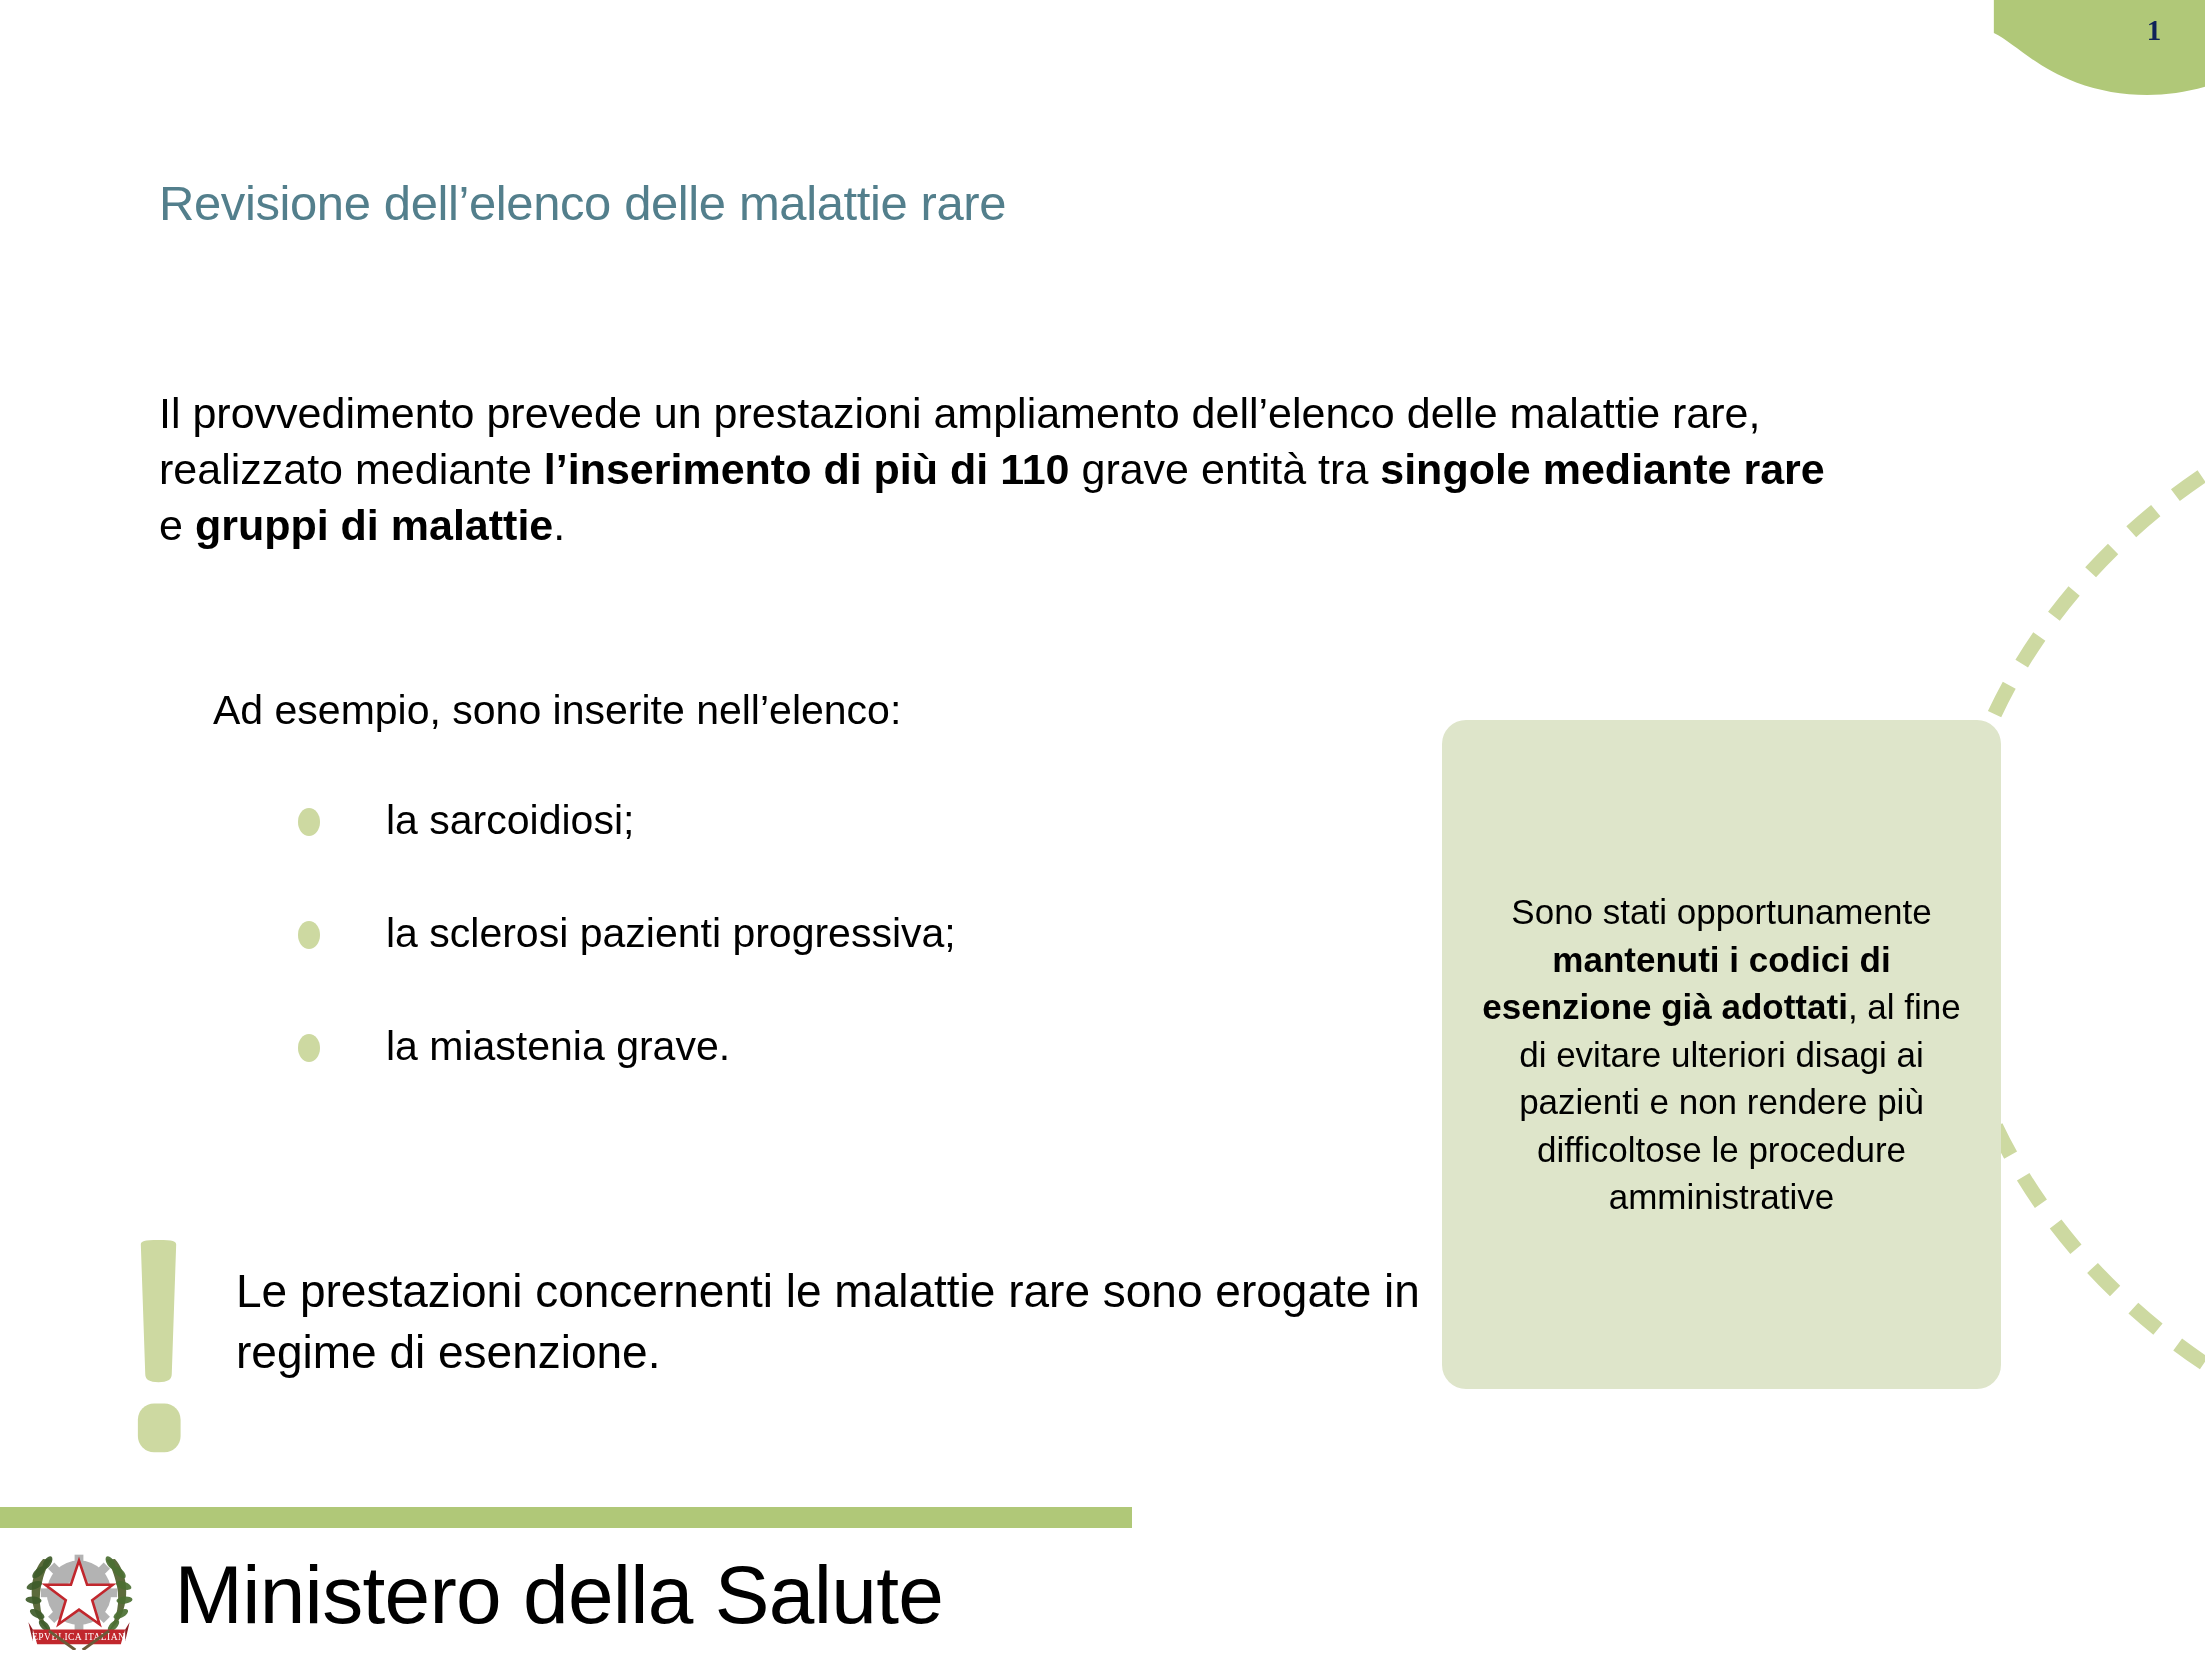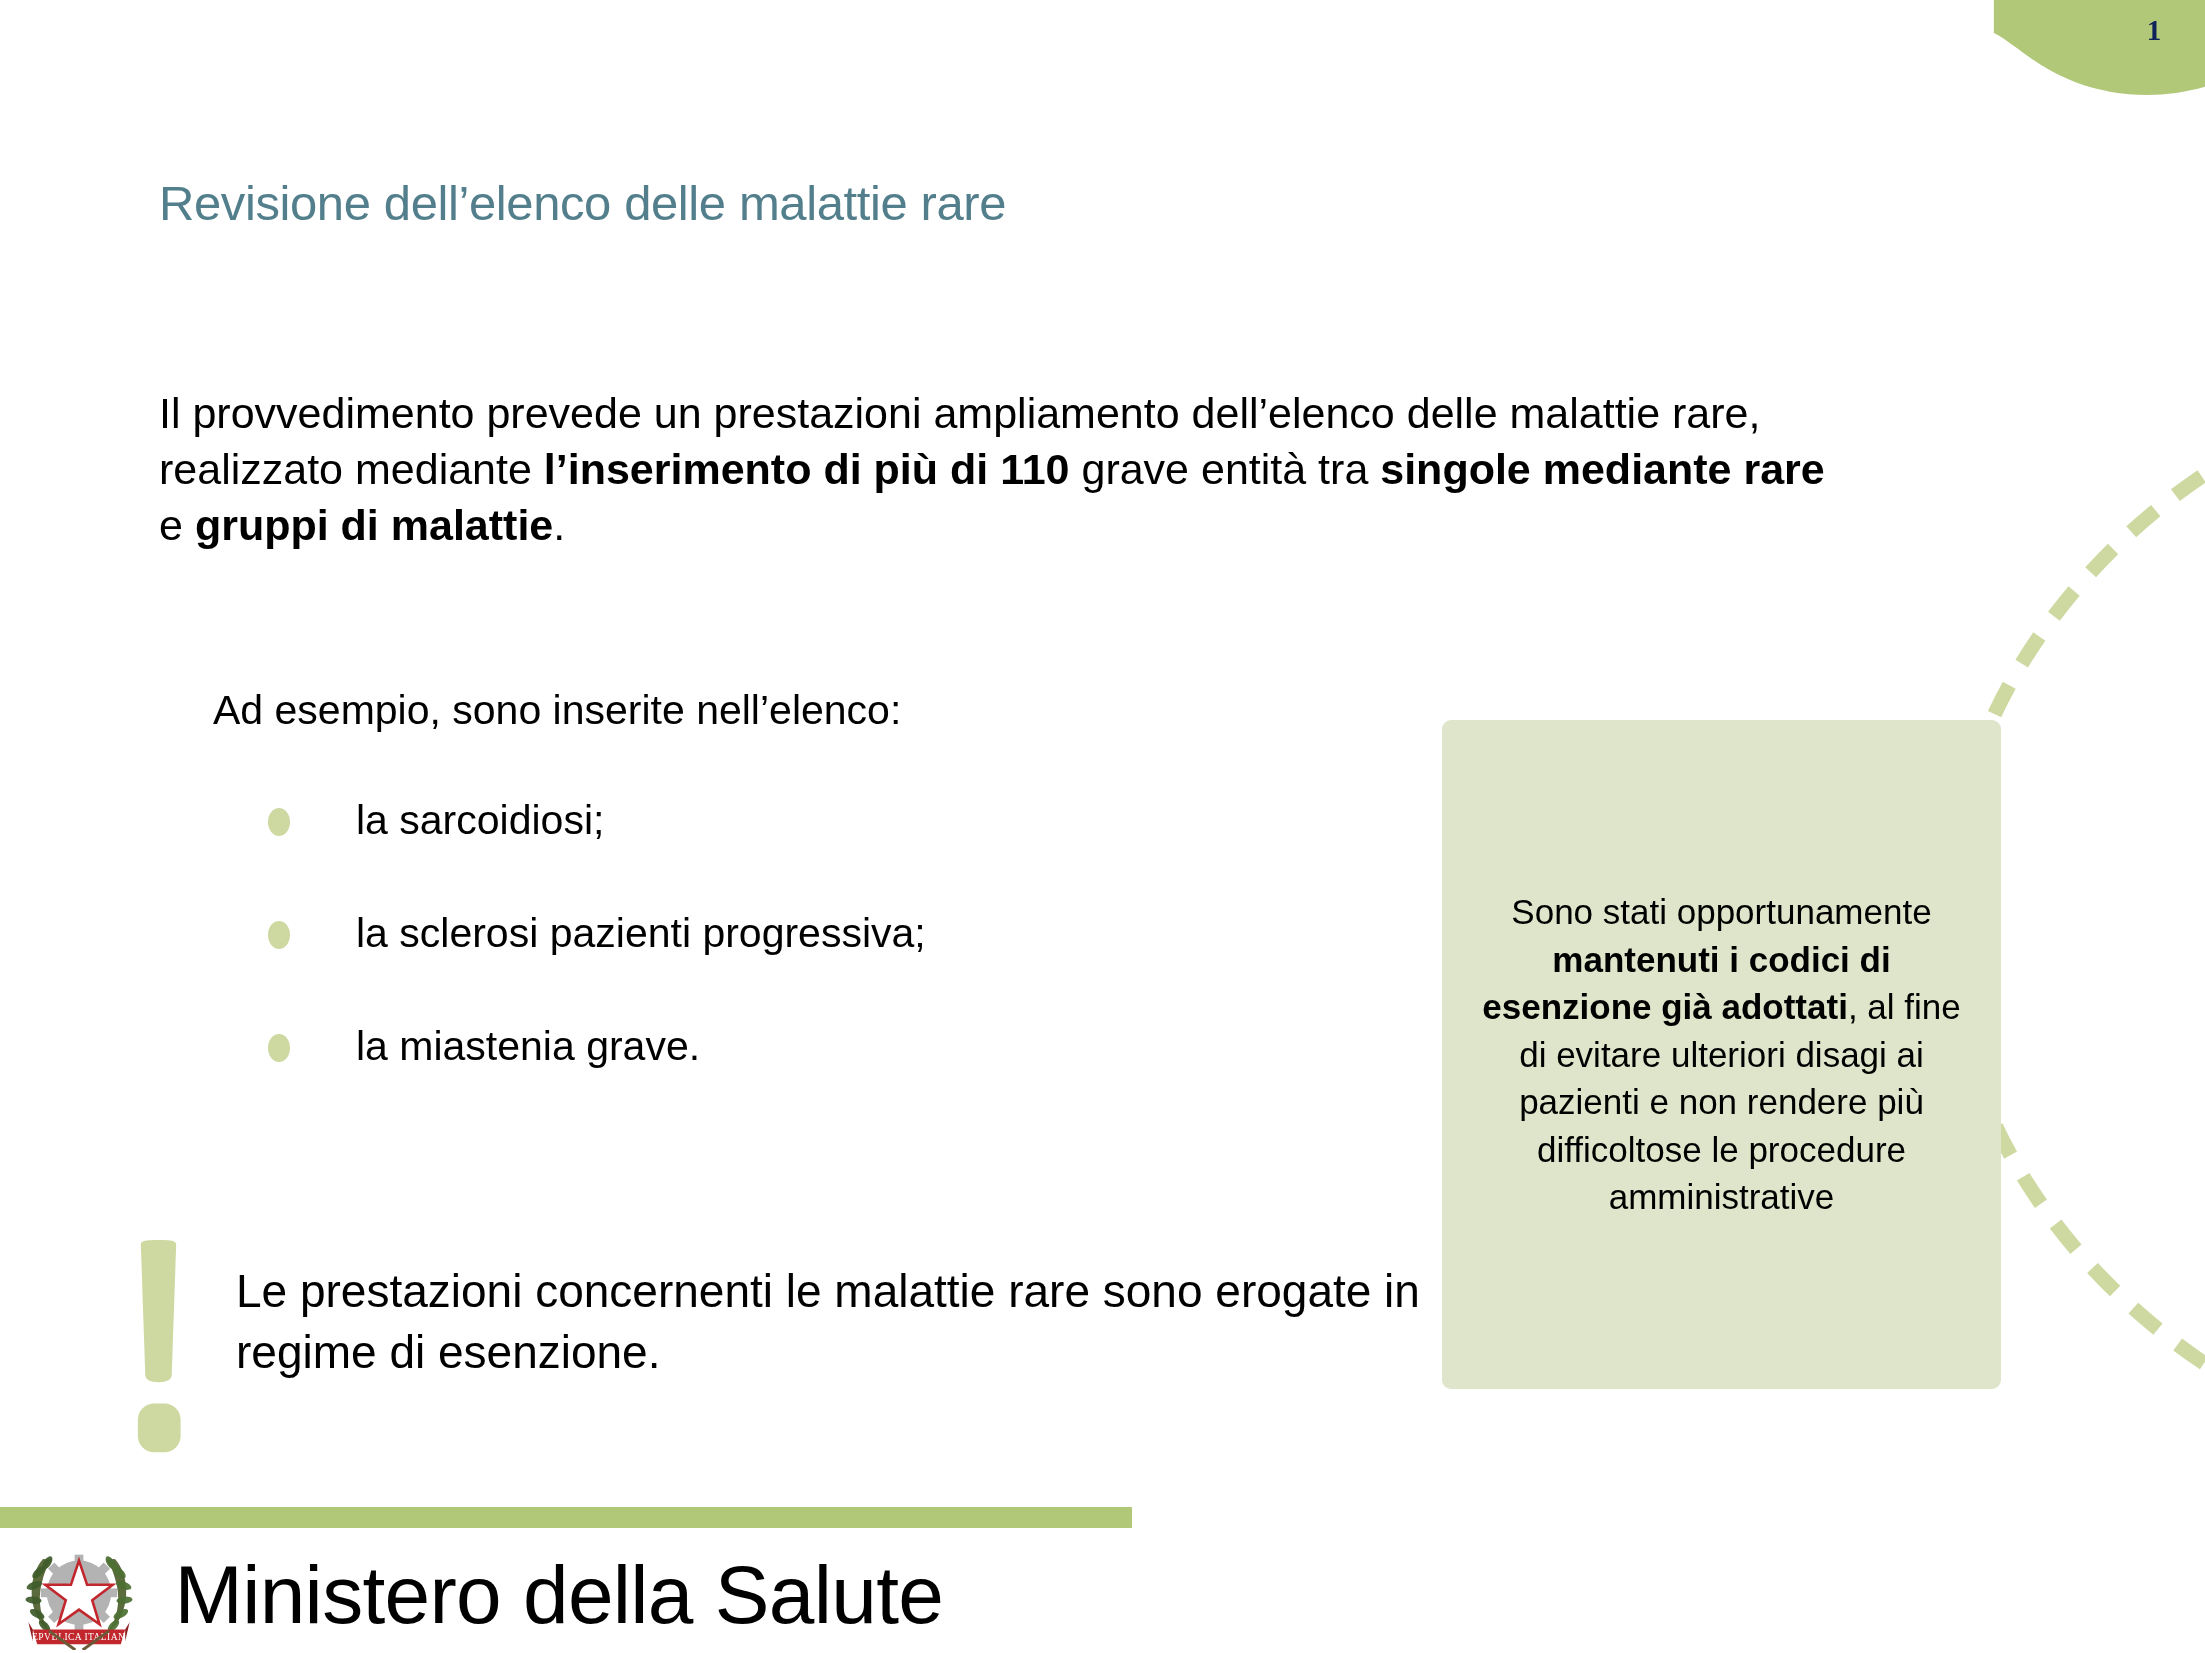--- a/index.html
+++ b/index.html
@@ -63,21 +63,21 @@
   #example-lead {
     position:absolute;
     left:213px; top:687px;
     font-size:41px;
     color:#000000;
   }
 
   
   #bullet-list {
     position:absolute;
-    left:264px; top:798px;
+    left:294px; top:798px;
     width:1103px;
     list-style:none;
   }
   #bullet-list li {
     position:relative;
     padding-left:92px;
     margin-bottom:68px;
     font-size:41px;
     color:#000000;
     line-height:1.1;
@@ -107,21 +107,21 @@
     line-height:1.32;
     color:#000000;
   }
 
   
   #callout-box {
     position:absolute;
     left:1442px; top:720px;
     width:559px;  height:669px;
     background:#dee5ca;
-    border-radius:9px;
+    border-radius:24px;
     display:flex;
     align-items:center;
     justify-content:center;
     padding:16px 34px;
   }
   #callout-text {
     font-size:35px;
     line-height:1.36;
     color:#000000;
     text-align:center;

